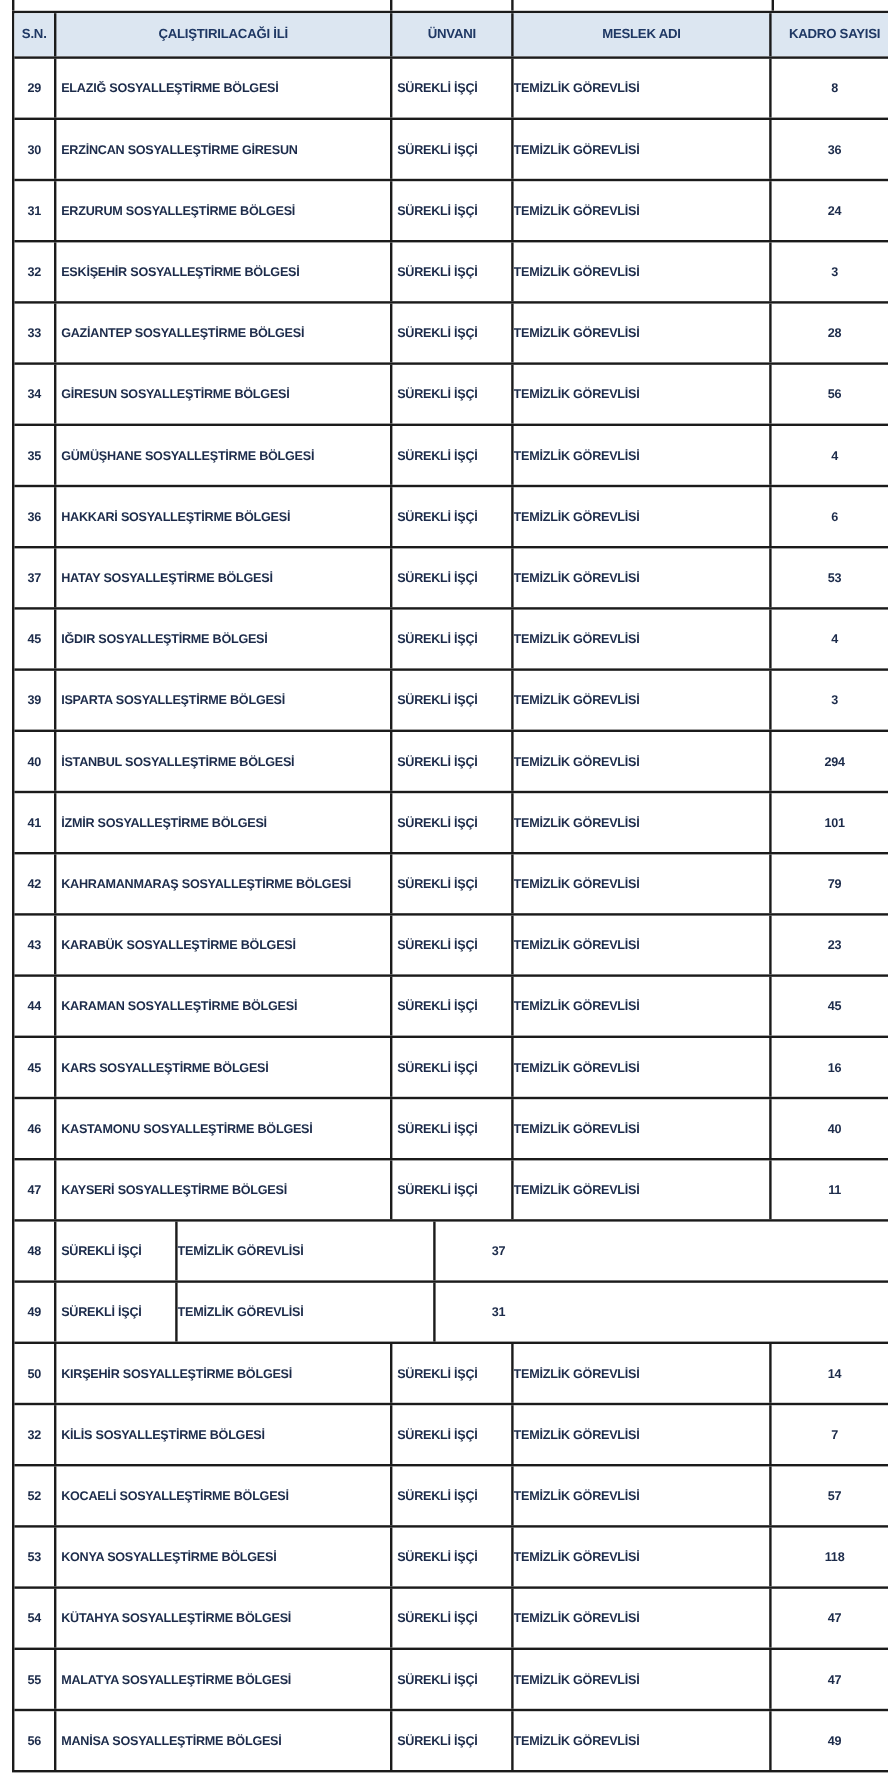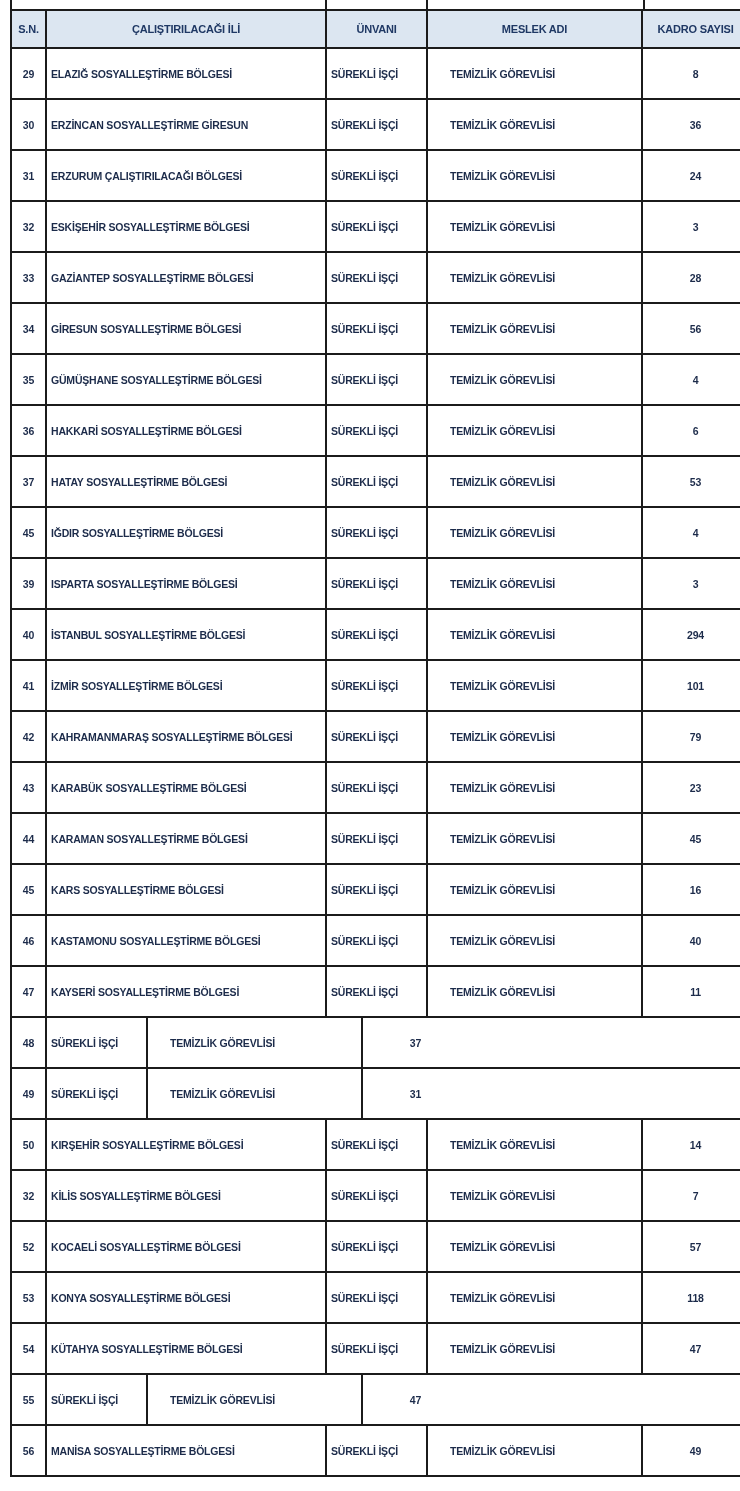--- a/index.html
+++ b/index.html
@@ -40,21 +40,21 @@
     overflow: hidden; white-space: nowrap;
   }
   .t-header .cell {
     justify-content: center;
     font-size: 11px;
     color: var(--header-text, #1f3864);
   }
   .col-sn     { width: 35px;  justify-content: center; }
   .col-il     { width: 280px; padding-left: 4px; }
   .col-unvan  { width: 101px; padding-left: 4px; }
-  .col-meslek { width: 215px; padding-left: 22px; }
+  .col-meslek { width: 215px; padding-left: 0; }
   .col-kadro  { width: 105px; justify-content: center; border-right: none; }
   .t-header .col-il, .t-header .col-unvan, .t-header .col-meslek { padding-left: 0; }
 </style>
 </head>
 <body>
 
 <div class="page">
 
   <div class="stub stub-1"></div>
   <div class="stub stub-2"></div>
@@ -79,21 +79,21 @@
         </div>
         <div class="t-row">
           <div class="cell col-sn">30</div>
           <div class="cell col-il">ERZİNCAN SOSYALLEŞTİRME GİRESUN</div>
           <div class="cell col-unvan">SÜREKLİ İŞÇİ</div>
           <div class="cell col-meslek">TEMİZLİK GÖREVLİSİ</div>
           <div class="cell col-kadro">36</div>
         </div>
         <div class="t-row">
           <div class="cell col-sn">31</div>
-          <div class="cell col-il">ERZURUM ÇALIŞTIRILACAĞI BÖLGESİ</div>
+          <div class="cell col-il">ERZURUM SOSYALLEŞTİRME BÖLGESİ</div>
           <div class="cell col-unvan">SÜREKLİ İŞÇİ</div>
           <div class="cell col-meslek">TEMİZLİK GÖREVLİSİ</div>
           <div class="cell col-kadro">24</div>
         </div>
         <div class="t-row">
           <div class="cell col-sn">32</div>
           <div class="cell col-il">ESKİŞEHİR SOSYALLEŞTİRME BÖLGESİ</div>
           <div class="cell col-unvan">SÜREKLİ İŞÇİ</div>
           <div class="cell col-meslek">TEMİZLİK GÖREVLİSİ</div>
           <div class="cell col-kadro">3</div>
@@ -245,20 +245,21 @@
         </div>
         <div class="t-row">
           <div class="cell col-sn">54</div>
           <div class="cell col-il">KÜTAHYA SOSYALLEŞTİRME BÖLGESİ</div>
           <div class="cell col-unvan">SÜREKLİ İŞÇİ</div>
           <div class="cell col-meslek">TEMİZLİK GÖREVLİSİ</div>
           <div class="cell col-kadro">47</div>
         </div>
         <div class="t-row">
           <div class="cell col-sn">55</div>
+          <div class="cell col-il">MALATYA SOSYALLEŞTİRME BÖLGESİ</div>
           <div class="cell col-unvan">SÜREKLİ İŞÇİ</div>
           <div class="cell col-meslek">TEMİZLİK GÖREVLİSİ</div>
           <div class="cell col-kadro">47</div>
         </div>
         <div class="t-row">
           <div class="cell col-sn">56</div>
           <div class="cell col-il">MANİSA SOSYALLEŞTİRME BÖLGESİ</div>
           <div class="cell col-unvan">SÜREKLİ İŞÇİ</div>
           <div class="cell col-meslek">TEMİZLİK GÖREVLİSİ</div>
           <div class="cell col-kadro">49</div>

